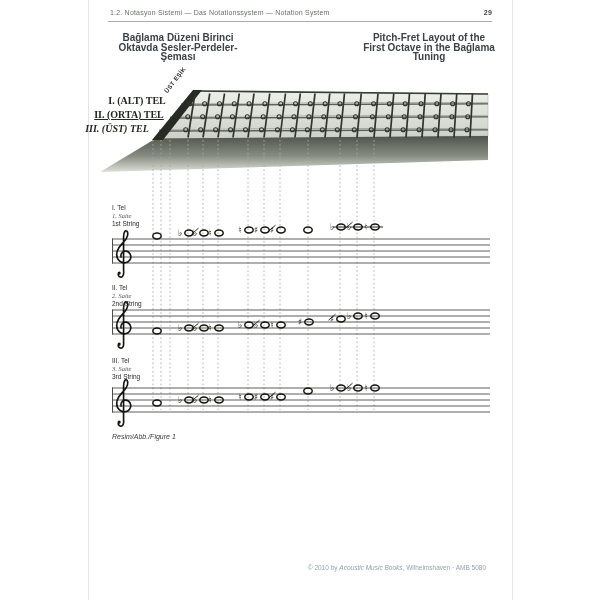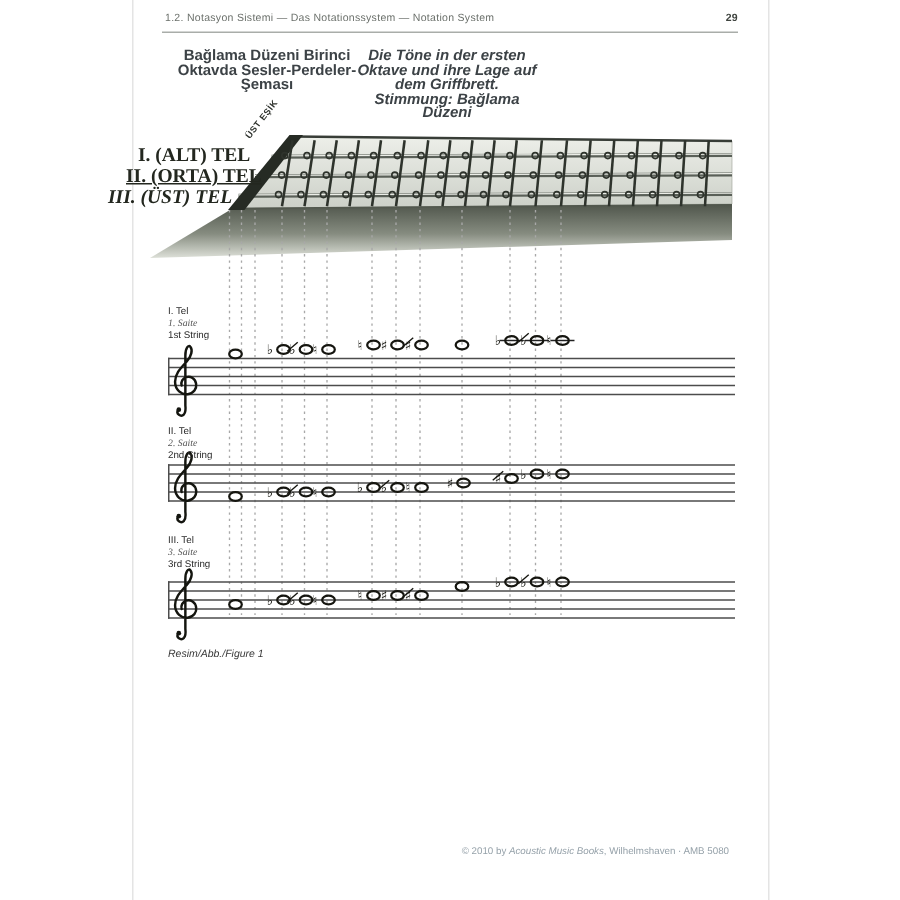--- a/index.html
+++ b/index.html
@@ -20,23 +20,23 @@
          color:#3c4246; line-height:9.5px;text-align:center; }
   .col.tr { left:117px; width:122px; }
   .col.de { left:238px; width:120px; font-style:italic; }
   .col.en { left:363px; width:132px; }
 
   svg.fig { position:absolute; left:0; top:0; }
 
   .nutlbl { position:absolute; left:168px; top:88px; font-size:6px; font-weight:bold;
             color:#2c302b; letter-spacing:.4px;
             transform:rotate(-52deg); transform-origin:0 100%; white-space:nowrap; }
-  .strlbl { position:absolute; width:90px; text-align:left;
+  .strlbl { position:absolute; width:90px; text-align:center;
             font-family:"Liberation Serif", serif; font-weight:bold;
-            font-size:13px; color:#23271f; white-space:nowrap; }
+            font-size:10px; color:#23271f; white-space:nowrap; }
   .strlbl.s1 { left:92px; top:95px; }
   .strlbl.s2 { left:84px; top:109px;text-decoration:underline; }
   .strlbl.s3 { left:72px; top:123px;font-style:italic; }
 
   .stlbl { position:absolute; left:112px; font-size:6.5px; line-height:8px; color:#2a2a2a; }
   .stlbl .de { font-style:italic; font-family:"Liberation Serif", serif; color:#555; }
   .stlbl.g1 { top:204px; } .stlbl.g2 { top:284px; } .stlbl.g3 { top:357px; }
 
   .cap  { position:absolute; left:112px; top:433px; font-size:7px; font-style:italic; color:#3a3a3a; }
   .foot { position:absolute; right:114px; top:564px; font-size:6.5px; color:#95a1a9; white-space:nowrap; }
@@ -49,21 +49,21 @@
   <div class="edge left"></div>
   <div class="edge right"></div>
 
   <div class="hdr">
     <span>1.2. Notasyon Sistemi — Das Notationssystem — Notation System</span>
     <span class="pagenum">29</span>
   </div>
   <div class="rule"></div>
 
   <div class="col tr">Bağlama Düzeni Birinci Oktavda Sesler-Perdeler-Şeması</div>
-  <div class="col de">Die Töne in der ersten Oktave und ihre Lage auf dem Griffbrett. Stimmung: Bağlama Düzeni</div>
+  <div class="col en">Pitch-Fret Layout of the First Octave in the Bağlama Tuning</div>
 
   <svg id="fig" class="fig" width="600" height="600" viewBox="0 0 600 600">
       <defs>
         <linearGradient id="fbG" x1="0" y1="0" x2="0" y2="1">
           <stop offset="0" stop-color="#edefe9"></stop>
           <stop offset="1" stop-color="#ccd0c8"></stop>
         </linearGradient>
         <linearGradient id="bdG" x1="0" y1="0" x2="0" y2="1">
           <stop offset="0" stop-color="#4f554b"></stop>
           <stop offset="0.55" stop-color="#868c80"></stop>

